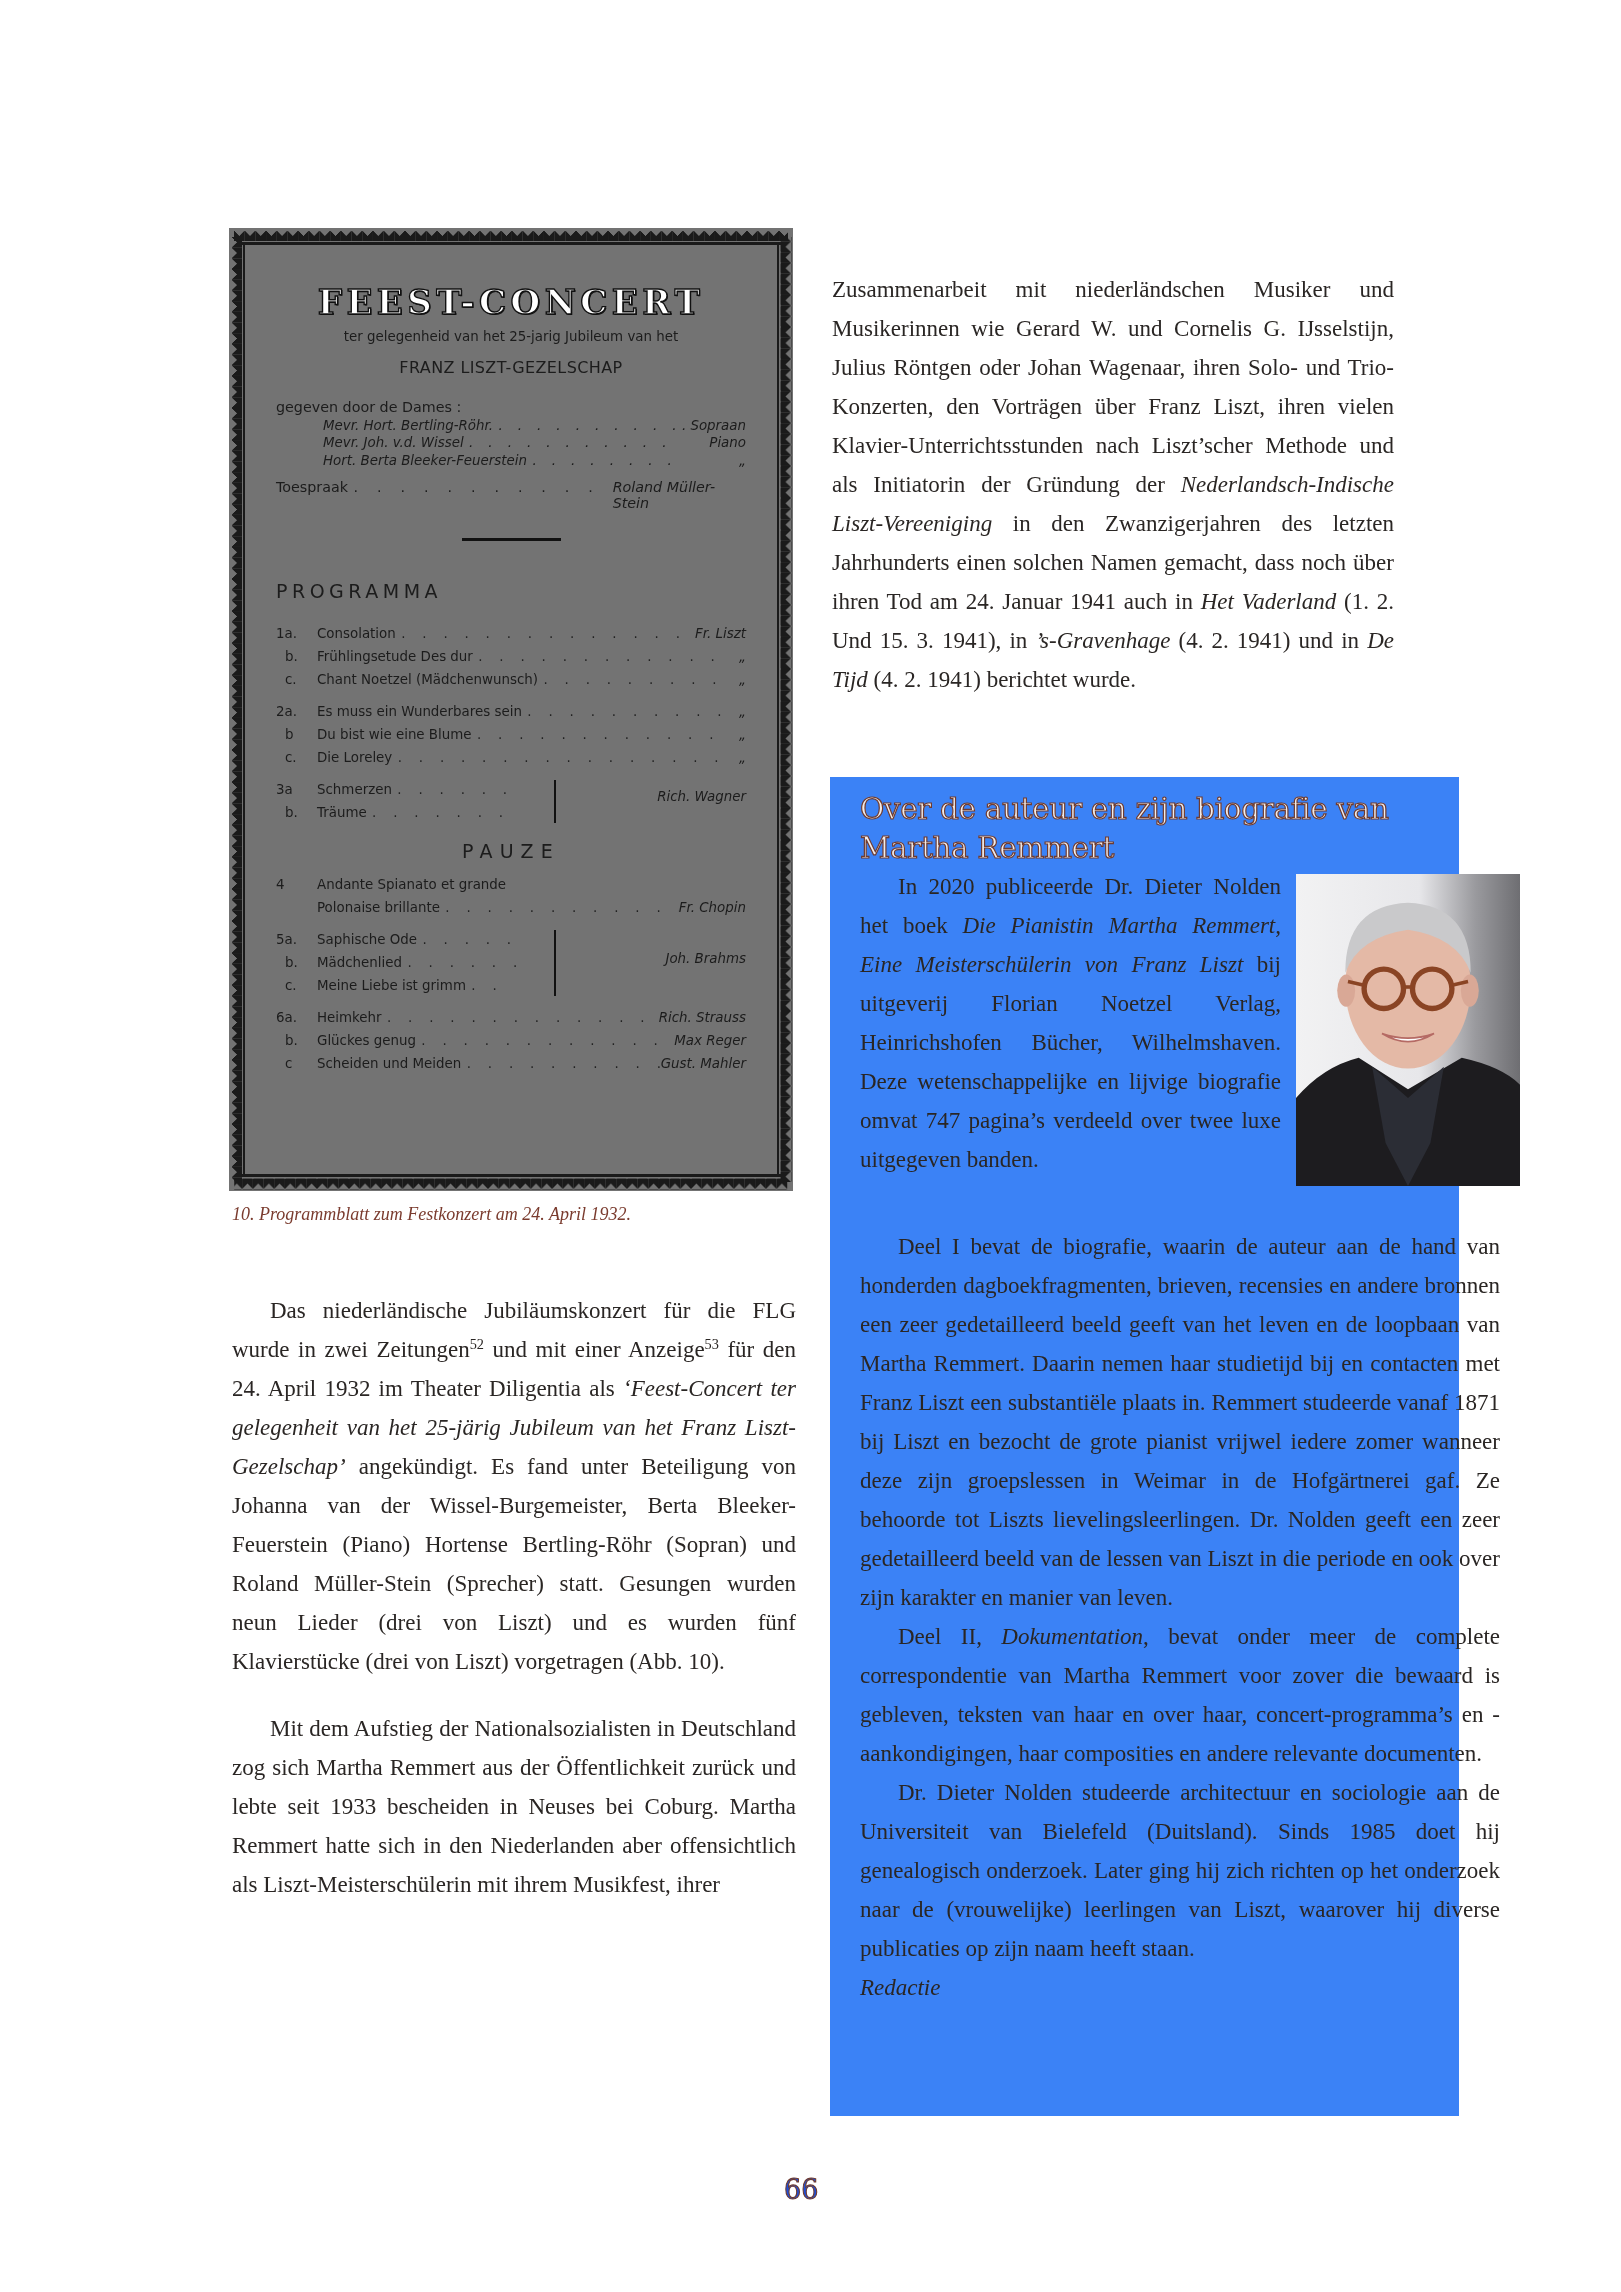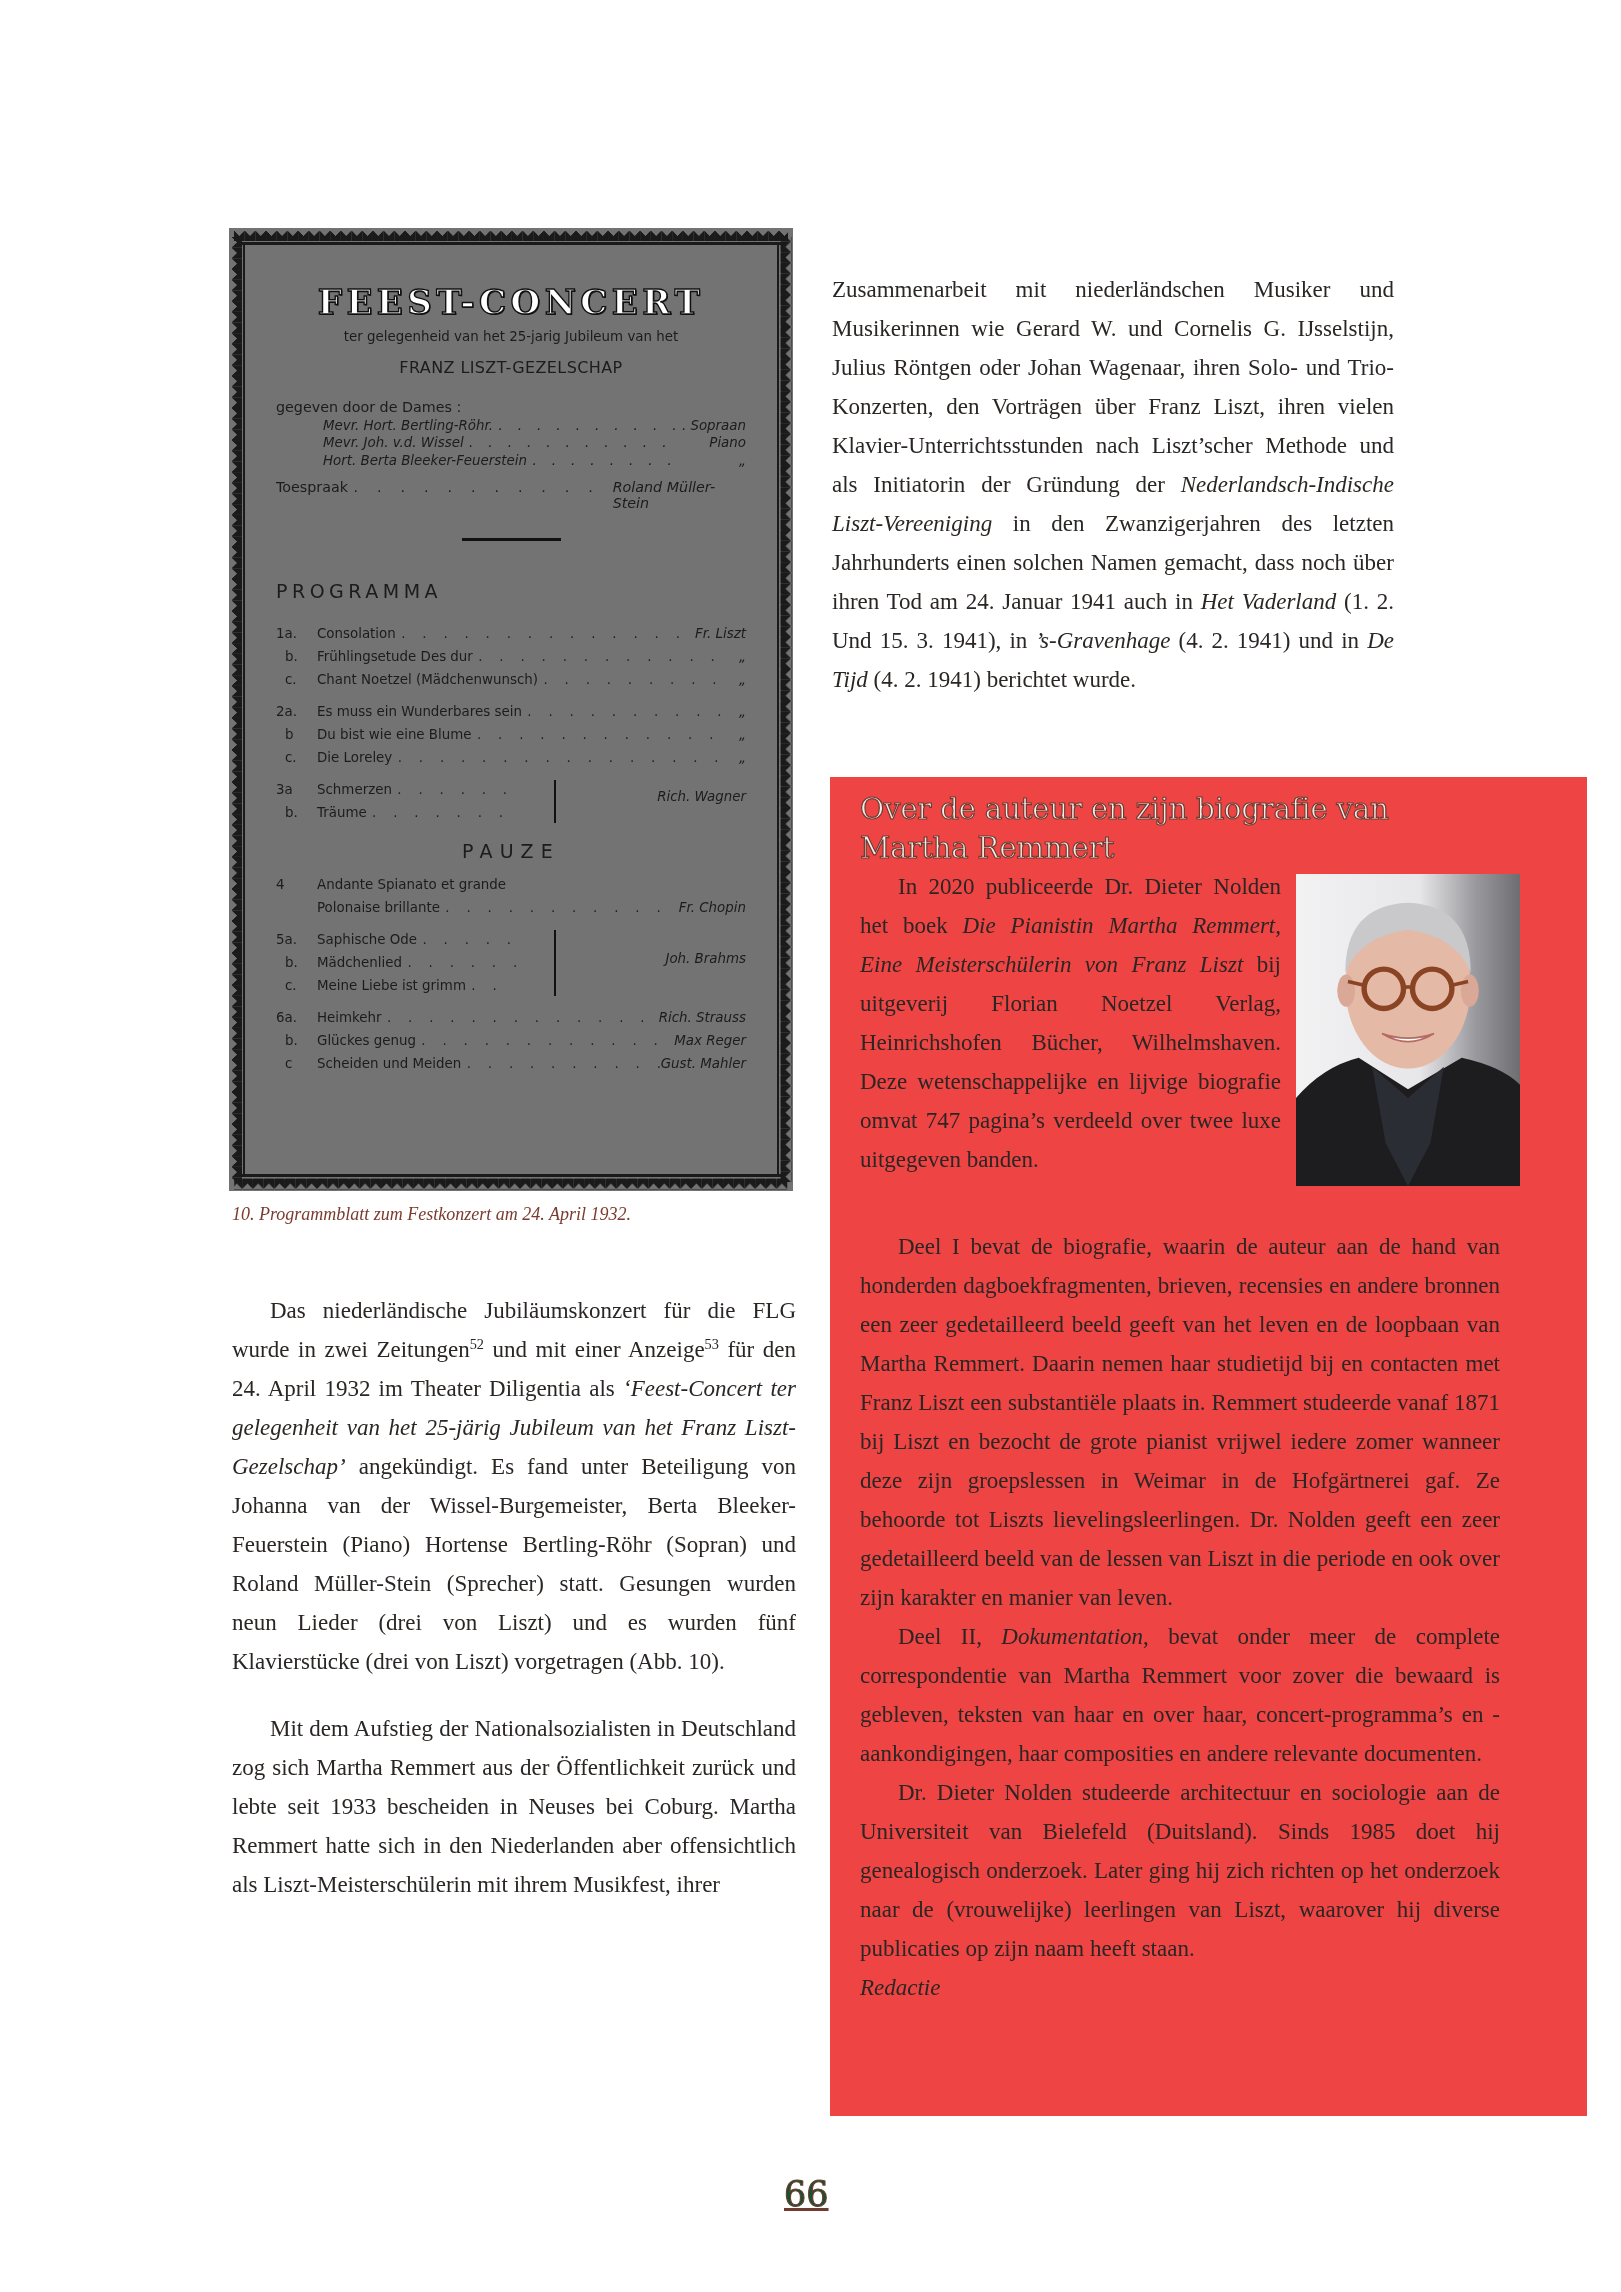--- a/index.html
+++ b/index.html
@@ -70,38 +70,38 @@
   
   .col { position: absolute; font-size: 23px; line-height: 39px; text-align: justify; color: #2a2624; }
   .col p { text-indent: 0; margin-top: 28px; }
   .col p.ind { text-indent: 38px; }
   .col sup { font-size: 14.3px; vertical-align: 8px; line-height: 0; }
   .col i { font-style: italic; }
   .left-col { left: 232px; top: 1263px; width: 564px; }
   .right-top { left: 832px; top: 242px; width: 562px; }
 
   
-  .box { position: absolute; left: 830px; top: 777px; width: 757px; height: 1339px; background: #ef4444; }
+  .box { position: absolute; left: 830px; top: 777px; width: 629px; height: 1339px; background: #3b82f6; }
   .box-title {
     position: absolute; left: 30px; top: 12.5px; width: 645px;
     font-family: "DejaVu Serif", serif; font-size: 29.6px; line-height: 39px;
     color: #f3ece8; -webkit-text-stroke: 1.2px #6e3b30; letter-spacing: -0.4px;
   }
   .box-text { position: absolute; left: 30px; width: 640px; font-size: 23px; line-height: 39px; text-align: justify; color: #2a2624; }
   .box-text p.ind { text-indent: 38px; }
   .box-intro { top: 90px; width: 421px; }
   .box-rest { top: 450px; }
   .portrait {
     position: absolute; left: 466px; top: 97px; width: 224px; height: 312px; overflow: hidden;
     background: linear-gradient(90deg, #f2f2f3 0%, #e7e7ea 55%, #9a9a9e 80%, #6e6e72 100%);
   }
 
   .page-num {
-    position: absolute; left: 784px; top: 2174px; font-family: "DejaVu Serif", serif; font-size: 35px;
-    color: #14532d; text-decoration: underline; -webkit-text-stroke: 1.1px #6e3b30;
+    position: absolute; left: 784px; top: 2174px; font-family: "DejaVu Serif", serif; font-size: 27px;
+    color: #1d4ed8; -webkit-text-stroke: 1.1px #6e3b30;
   }
 </style>
 </head>
 <body>
 
 <div class="prog">
   <div class="zig zig-top"></div>
   <div class="zig zig-bottom"></div>
   <div class="zig zig-left"></div>
   <div class="zig zig-right"></div>

